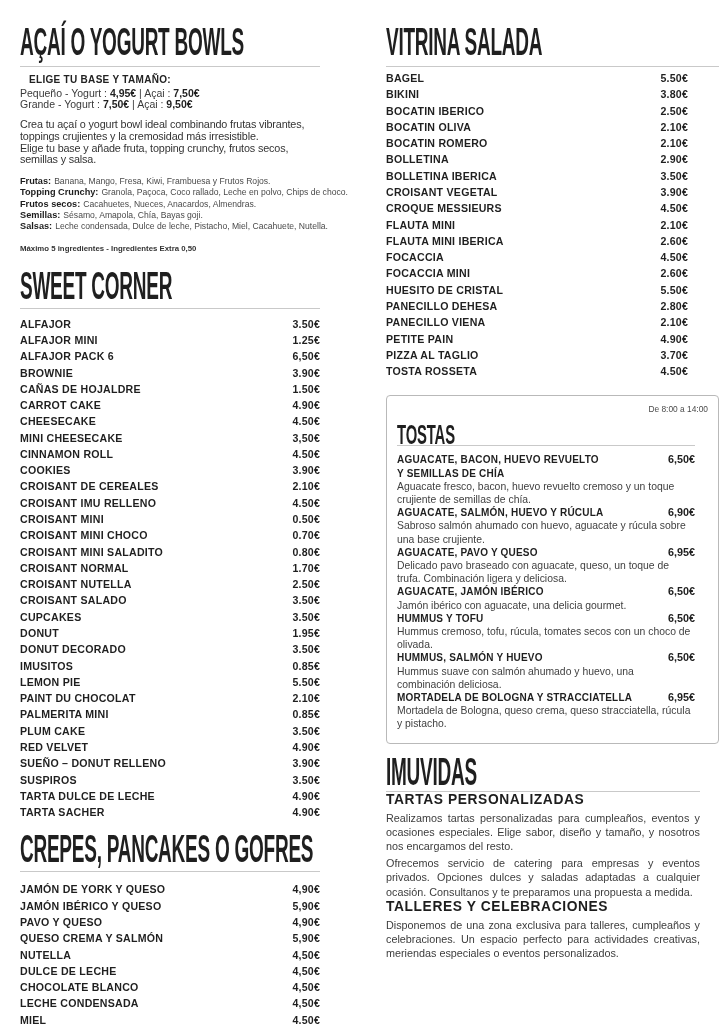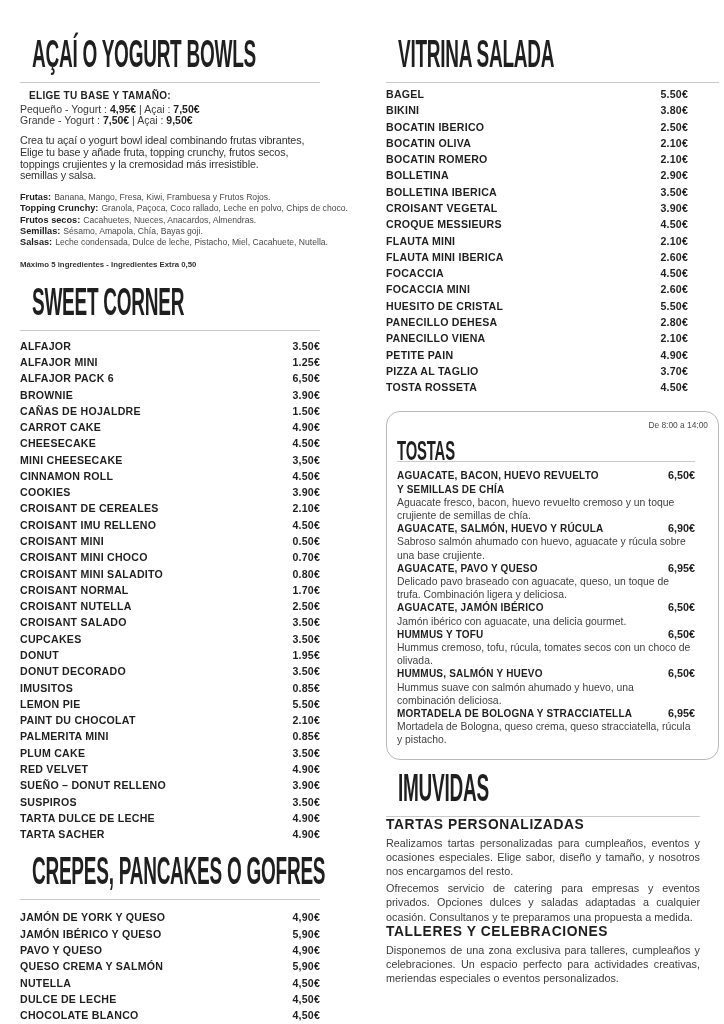--- a/index.html
+++ b/index.html
@@ -4,21 +4,21 @@
 <style>
   html,body{margin:0;padding:0;background:#fff;}
   body{width:724px;height:1024px;overflow:hidden;
        font-family:"Liberation Sans",sans-serif;color:var(--ink,#1f1f1f);}
   .page{box-sizing:border-box;display:flex;padding:26px 0 0 20px;}
   .col-left{width:300px;flex:none;}
   .col-gap{width:66px;flex:none;}
   .col-right{width:333px;flex:none;}
 
   
-  .sec-title{margin:12px;height:32px;overflow:visible;}
+  .sec-title{margin:0;height:32px;overflow:visible;}
   .sec-title .tt{display:inline-block;font-size:38px;line-height:32px;font-weight:700;
        color:var(--ink,#1f1f1f);white-space:nowrap;letter-spacing:-0.5px;
        transform:scaleX(0.5);transform-origin:0 0;}
   .rule{border-top:1px solid var(--rule,#c9c9c9);height:0;margin-top:8px;}
 
   
   .choose{margin-top:7px;font-size:10px;font-weight:700;letter-spacing:0.3px;color:#222;padding-left:9px;}
   .sizes{margin-top:3px;}
   .size-line{font-size:10.5px;line-height:11px;color:#3a3a3a;white-space:nowrap;}
   .size-line b{color:#1f1f1f;}
@@ -37,21 +37,21 @@
 
   .sec-sweet{margin-top:17px;}
   .sec-sweet .rule{margin-top:6px;}
   .sec-crepes{margin-top:13px;}
   .sec-crepes .rule{margin-top:6px;}
   .sec-crepes .menu-list{margin-top:9px;}
 
   .sec-vitrina .menu-list{margin-top:3px;padding-right:31px;}
 
   
-  .tostas-box{margin-top:16px;border:1px solid var(--box-border,#b9b9b9);border-radius:14px;
+  .tostas-box{margin-top:16px;border:1px solid var(--box-border,#b9b9b9);border-radius:4px;
        padding:8px 10px 12px 10px;}
   .hours{text-align:right;font-size:8.4px;line-height:10px;color:#4a4a4a;}
   .tostas-title{margin:1px 0 0 0;height:24px;}
   .tostas-title .tt{display:inline-block;font-size:27px;line-height:24px;font-weight:700;
        white-space:nowrap;letter-spacing:-0.3px;transform:scaleX(0.55);transform-origin:0 0;}
   .tostas-box .rule{margin-top:6px;margin-right:13px;}
   .titems{margin-top:7px;padding-right:13px;}
   .trow{display:flex;justify-content:space-between;align-items:flex-start;}
   .tname{font-size:10px;font-weight:700;line-height:13.2px;letter-spacing:0.2px;
        white-space:pre-line;max-width:250px;color:#1f1f1f;}
@@ -79,23 +79,23 @@
       <div class="sizes">
 
           <div class="size-line"><span>Pequeño - Yogurt : </span><b>4,95€</b><span> | Açai : </span><b>7,50€</b></div>
 
           <div class="size-line"><span>Grande - Yogurt : </span><b>7,50€</b><span> | Açai : </span><b>9,50€</b></div>
         </div>
       <div class="intro">
 
           <div class="intro-line">Crea tu açaí o yogurt bowl ideal combinando frutas vibrantes,</div>
 
+          <div class="intro-line">toppings crujientes y la cremosidad más irresistible.</div>
+
           <div class="intro-line">Elige tu base y añade fruta, topping crunchy, frutos secos,</div>
-
-          <div class="intro-line">toppings crujientes y la cremosidad más irresistible.</div>
 
           <div class="intro-line">semillas y salsa.</div>
         </div>
       <div class="ings">
 
           <div class="ing-line"><b>Frutas:</b><span>Banana, Mango, Fresa, Kiwi, Frambuesa y Frutos Rojos.</span></div>
 
           <div class="ing-line"><b>Topping Crunchy:</b><span>Granola, Paçoca, Coco rallado, Leche en polvo, Chips de choco.</span></div>
 
           <div class="ing-line"><b>Frutos secos:</b><span>Cacahuetes, Nueces, Anacardos, Almendras.</span></div>

